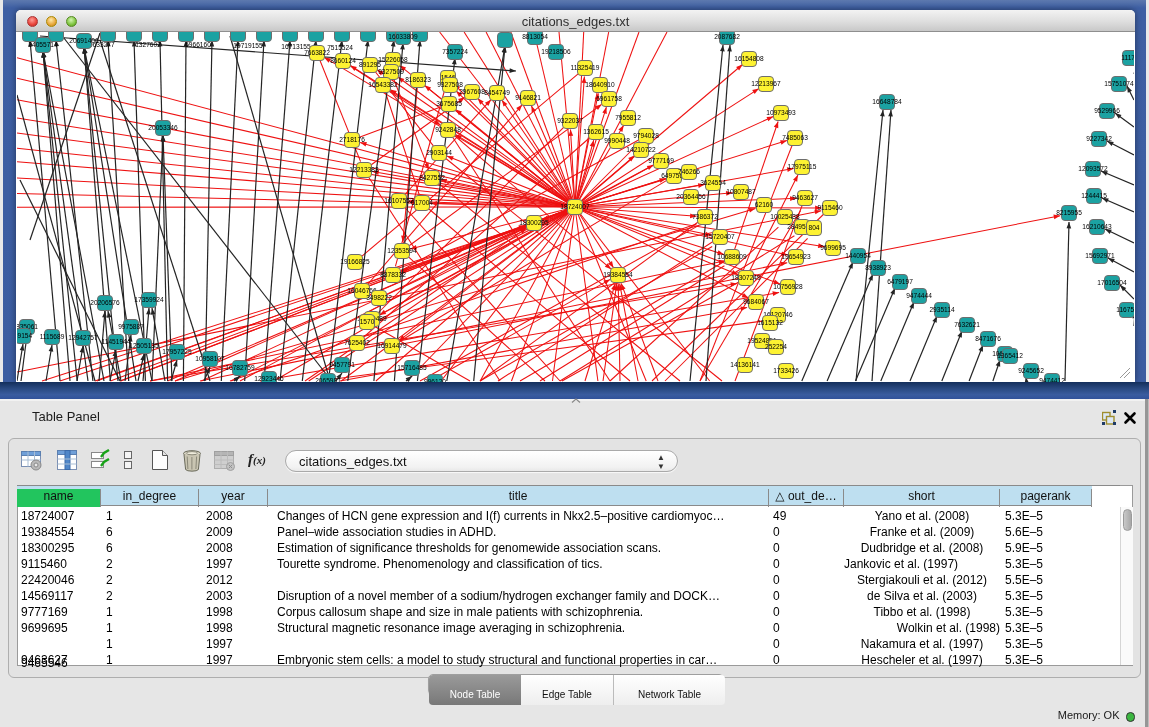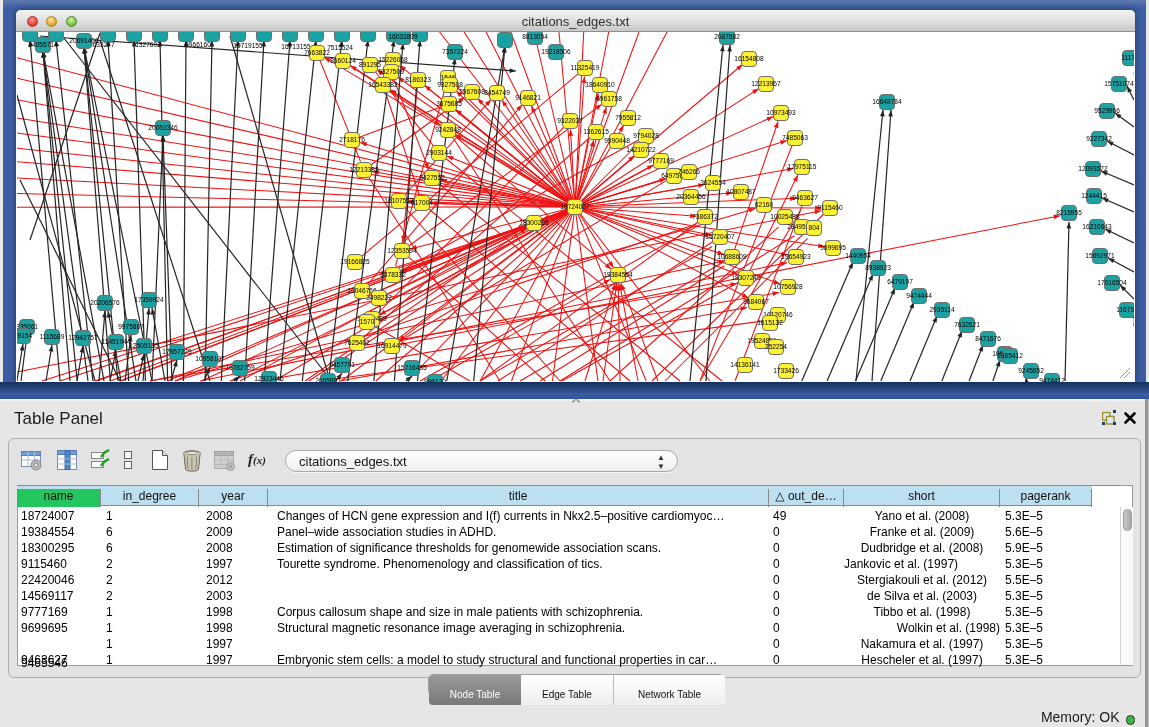--- a/index.html
+++ b/index.html
@@ -9,21 +9,21 @@
 #win{position:absolute;left:16px;top:10px;width:1119px;height:372px;
  border-radius:5px 5px 0 0;box-shadow:0 0 6px rgba(0,0,0,.45);background:#fff;}
 #titlebar{position:absolute;left:0;top:0;width:1119px;height:22px;
  border-radius:5px 5px 0 0;background:linear-gradient(#f3f3f3,#dedede 55%,#c8c8c8);
  border-bottom:1px solid #8f8f8f;}
 #titlebar .t{position:absolute;width:100%;text-align:center;top:4px;font-size:13px;color:#303030;}
 .tl{position:absolute;top:15.5px;width:11px;height:11px;border-radius:50%;}
 #win-canvas-border{position:absolute;left:16px;top:31px;width:1119px;height:351px;background:#585858;}
 #tablepanel{position:absolute;left:0;top:399px;width:1149px;height:328px;background:#e6e6e6;border-top:2px solid #f2f2f2;}
 #tp-head{position:absolute;left:0;top:2px;width:1149px;height:28px;}
-#tp-head .t{position:absolute;left:14px;top:6px;font-size:17px;color:#1c1c1c;}
+#tp-head .t{position:absolute;left:32px;top:6px;font-size:13px;color:#1c1c1c;}
 #tp-x{position:absolute;right:12px;top:411px;}
 #tp-float{position:absolute;right:32px;top:410px;width:15px;height:15px;}
 #innerpanel{position:absolute;left:8px;top:438px;width:1133px;height:240px;
  background:#e3e3e3;border:1px solid #aeaeae;border-radius:6px;}
 #combo{position:absolute;left:285px;top:450px;width:393px;height:22px;border:1px solid #a9a9a9;
  border-radius:11px;background:linear-gradient(#ffffff,#f2f2f2 80%,#e8e8e8);
  box-shadow:0 1px 1px rgba(255,255,255,.8);}
 #combo .t{position:absolute;left:13px;top:3px;font-size:13px;color:#111;}
 #combo .ar{position:absolute;right:12px;top:2px;font-size:8px;color:#333;line-height:9px;text-align:center;}
 #tablewrap{position:absolute;left:17px;top:485px;width:1116px;height:181px;background:#fff;
@@ -32,21 +32,21 @@
  background:#bedff0;border-top:1px solid #8a8a8a;border-bottom:1px solid #8a8a8a;}
 .th{position:absolute;top:3px;font-size:12px;color:#111;text-align:center;border-right:1px solid #8a8a8a;height:18px;}
 .tr{position:absolute;left:17px;width:1100px;height:16px;font-size:12px;color:#000;white-space:nowrap;}
 .td{position:absolute;top:0px;overflow:hidden;}
 #vscroll{position:absolute;left:1120px;top:507px;width:13px;height:158px;background:#fafafa;border-left:1px solid #d5d5d5;}
 #vthumb{position:absolute;left:2px;top:2px;width:9px;height:22px;border-radius:5px;
  background:linear-gradient(90deg,#c9c9c9,#a8a8a8);border:1px solid #9a9a9a;}
 #tabs{position:absolute;left:428px;top:674px;width:296px;height:21px;border:1px solid #9e9e9e;border-radius:5px;
  background:#fff;box-shadow:0 1px 1px rgba(0,0,0,.12);}
 .tab{position:absolute;top:0;height:30px;font-size:10px;text-align:center;padding-top:14px;}
-#memline{position:absolute;right:14px;top:709px;font-size:14px;color:#1a1a1a;padding-left:10px;}
+#memline{position:absolute;right:14px;top:709px;font-size:11px;color:#1a1a1a;padding-left:10px;}
 #memdot{display:inline-block;width:9.5px;height:9.5px;border-radius:50%;background:#3bb640;border:1.5px solid #333;vertical-align:-2.5px;margin-left:6px;}
 .icon{position:absolute;top:447px;}
 </style></head><body>
 <div id="desktop"></div>
 <div id="win-canvas-border"></div>
 <div id="win">
  <div id="titlebar">
       <span class="t">citations_edges.txt</span>
     </div>
 </div>
@@ -828,20 +828,21 @@
     <span class="td" style="left:89px;width:96px;">2</span>
     <span class="td" style="left:189px;width:65px;">2012</span>
     <span class="td" style="left:756px;width:72px;">0</span>
     <span class="td" style="left:827px;width:156px;text-align:center;">Stergiakouli et al. (2012)</span>
     <span class="td" style="left:988px;width:88px;">5.5E–5</span>
   </div>
 <div class="tr" style="top:589px;">
     <span class="td" style="left:4px;width:82px;">14569117</span>
     <span class="td" style="left:89px;width:96px;">2</span>
     <span class="td" style="left:189px;width:65px;">2003</span>
+    <span class="td" style="left:260px;width:492px;">Disruption of a novel member of a sodium/hydrogen exchanger family and DOCK…</span>
     <span class="td" style="left:756px;width:72px;">0</span>
     <span class="td" style="left:827px;width:156px;text-align:center;">de Silva et al. (2003)</span>
     <span class="td" style="left:988px;width:88px;">5.3E–5</span>
   </div>
 <div class="tr" style="top:605px;">
     <span class="td" style="left:4px;width:82px;">9777169</span>
     <span class="td" style="left:89px;width:96px;">1</span>
     <span class="td" style="left:189px;width:65px;">1998</span>
     <span class="td" style="left:260px;width:492px;">Corpus callosum shape and size in male patients with schizophrenia.</span>
     <span class="td" style="left:756px;width:72px;">0</span>

